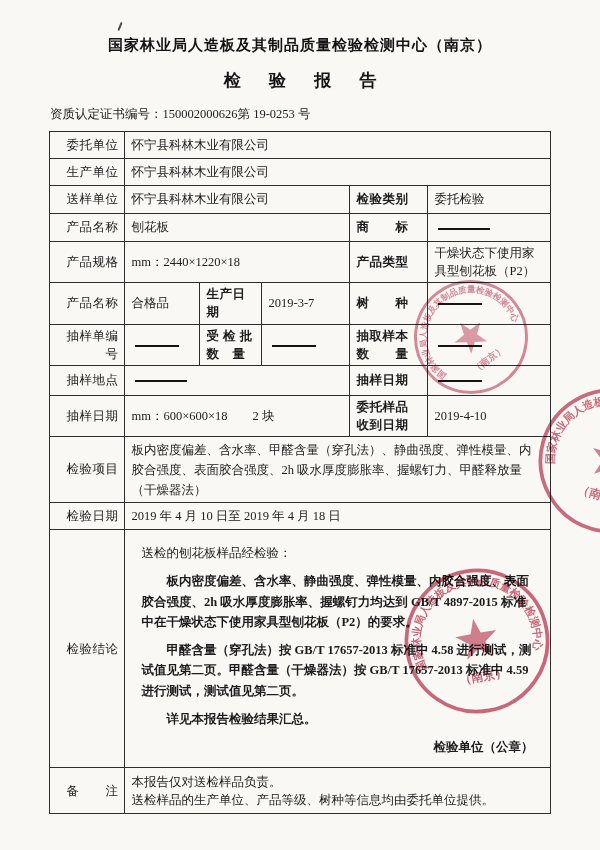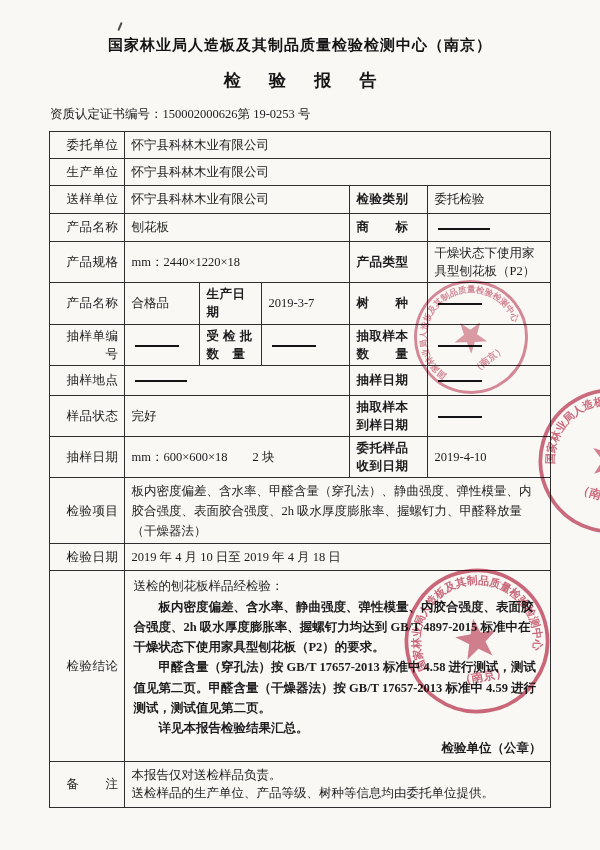--- a/index.html
+++ b/index.html
@@ -38,21 +38,21 @@
     overflow:hidden;
   }
   td.lbl{padding-left:7px;letter-spacing:0.5px;text-align:right;}
   td.lbl2{padding-left:6px;white-space:pre-line;line-height:1.3;letter-spacing:0.5px;font-weight:bold;}
   td.val{padding-left:10px;}
   .dash{
     display:inline-block;width:52px;height:0;
     border-top:2px solid #141414;vertical-align:middle;margin-left:4px;
   }
   .dash.sm{width:44px;}
-  .paras p{margin:0;padding:0 2px;}
+  .paras p{margin:8px;padding:0 2px;}
   .paras p.ind{text-indent:2em;font-weight:bold;}
   .seal-caption{text-align:right;padding-right:18px;margin-top:10px;font-weight:bold;}
   .stamp{
     position:absolute;pointer-events:none;
     mix-blend-mode:multiply;
   }
   .stamp svg{display:block;width:100%;height:100%;}
   .stamp-a{left:412px;top:278px;width:118px;height:118px;opacity:.62;transform:rotate(-38deg);}
   .stamp-b{left:536px;top:386px;width:150px;height:150px;opacity:.78;transform:rotate(16deg);}
   .stamp-c{left:402px;top:566px;width:150px;height:150px;opacity:.8;transform:rotate(-10deg);}
@@ -124,27 +124,20 @@
 数　　量</td>
     <td class="val"><span class="dash sm"></span></td>
   </tr>
   <tr style="height:30px">
     <td class="lbl">抽样地点</td>
     <td class="val" colspan="3"><span class="dash"></span></td>
     <td class="lbl2">抽样日期</td>
     <td class="val"><span class="dash sm"></span></td>
   </tr>
   <tr style="height:40px">
-    <td class="lbl">样品状态</td>
-    <td class="val" colspan="3">完好</td>
-    <td class="lbl2">抽取样本
-到样日期</td>
-    <td class="val"><span class="dash sm"></span></td>
-  </tr>
-  <tr style="height:40px">
     <td class="lbl">抽样日期</td>
     <td class="val" colspan="3">mm：600×600×18　　2 块</td>
     <td class="lbl2">委托样品
 收到日期</td>
     <td class="val">2019-4-10</td>
   </tr>
   <tr style="height:66px">
     <td class="lbl">检验项目</td>
     <td class="val" colspan="5" style="line-height:1.6">板内密度偏差、含水率、甲醛含量（穿孔法）、静曲强度、弹性模量、内胶合强度、表面胶合强度、2h 吸水厚度膨胀率、握螺钉力、甲醛释放量（干燥器法）</td>
   </tr>

